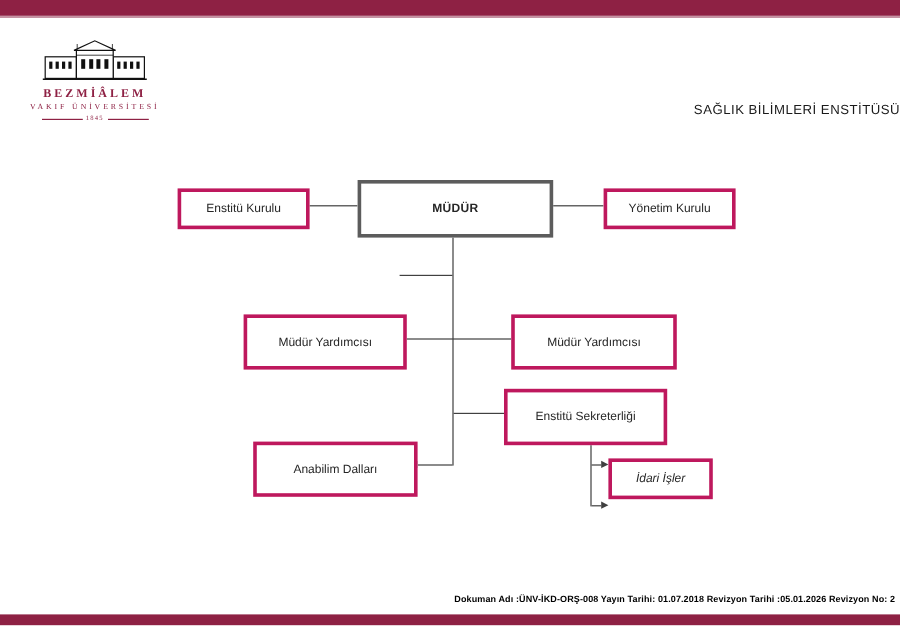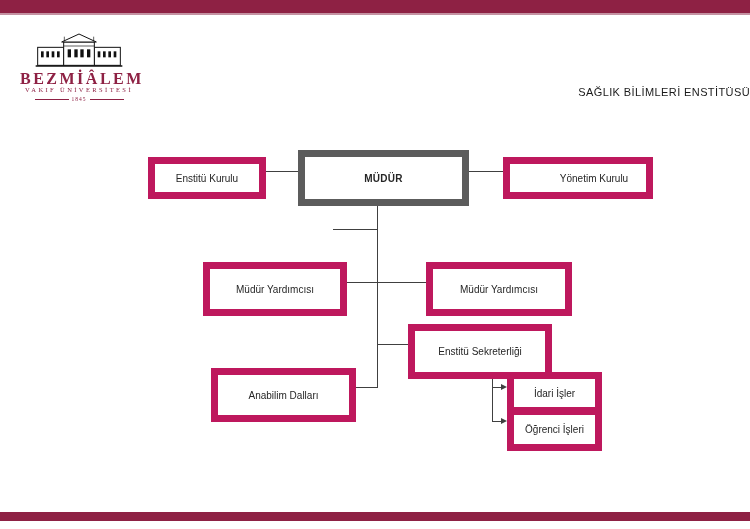--- a/index.html
+++ b/index.html
@@ -7,44 +7,44 @@
     position:relative;width:750px;height:529px;background:#ffffff;overflow:hidden;
     font-family:"Liberation Sans",sans-serif;
   }
   
   .topbar{position:absolute;left:0;top:0;width:750px;height:13px;background:#8E2144;
     border-bottom:2px solid #C492A2;}
   .bottombar{position:absolute;left:0;top:512px;width:750px;height:9px;background:#8E2144;}
   
   .logo{position:absolute;left:20px;top:30px;width:118px;text-align:center;color:#8E2144;}
   .logo svg{display:block;margin:0 auto;}
-  .logo-name{font-family:"Liberation Serif",serif;font-weight:bold;font-size:16px;
+  .logo-name{font-family:"Liberation Serif",serif;font-weight:bold;font-size:10px;
     letter-spacing:2.5px;line-height:13px;margin-top:2px;white-space:nowrap;}
   .logo-sub{font-family:"Liberation Serif",serif;font-size:6.5px;letter-spacing:2.4px;
     line-height:8px;margin-top:1px;white-space:nowrap;}
   .logo-year{display:flex;align-items:center;justify-content:center;gap:3px;margin-top:2px;}
   .logo-year .rule{height:1px;background:#8E2144;width:34px;}
   .logo-year .yr{font-family:"Liberation Serif",serif;font-size:5.5px;letter-spacing:1px;}
   
   .title{position:absolute;left:0;right:0;top:86px;text-align:right;font-size:11px;
     color:#1a1a1a;letter-spacing:0.4px;}
   
-  .node{position:absolute;border:7px solid #be185d;background:#ffffff;display:flex;
+  .node{position:absolute;border:3px solid #be185d;background:#ffffff;display:flex;
     align-items:center;justify-content:center;font-size:10px;color:#262626;
     text-align:center;line-height:11px;}
   .node.root{border-color:#5c5c5c;font-weight:bold;letter-spacing:0.3px;align-items:center;}
   .p-enstitu-kurulu{left:148px;top:157px;width:104px;height:28px;}
   .p-mudur{left:298px;top:150px;width:157px;height:42px;}
-  .p-yonetim-kurulu{left:503px;top:157px;width:104px;height:28px;padding-left:32px;}
+  .p-yonetim-kurulu{left:503px;top:157px;width:104px;height:28px;}
   .p-kurul-komisyonlar{left:232px;top:215px;width:101px;height:28px;}
   .p-mudur-yard-sol{left:203px;top:262px;width:130px;height:40px;}
   .p-mudur-yard-sag{left:426px;top:262px;width:132px;height:40px;}
-  .p-enstitu-sekreterligi{left:408px;top:324px;width:130px;height:41px;}
+  .p-enstitu-sekreterligi{left:420px;top:324px;width:130px;height:41px;}
   .p-anabilim-dallari{left:211px;top:368px;width:131px;height:40px;justify-content:center;}
-  .p-idari-isler{left:507px;top:372px;width:81px;height:28px;}
+  .p-idari-isler{left:507px;top:382px;width:81px;height:28px;font-style:italic;}
   .p-ogrenci-isleri{left:507px;top:408px;width:81px;height:29px;}
   
   .line{position:absolute;background:#404040;}
   .l-h1{left:252px;top:171px;width:46px;height:1px;}
   .l-h2{left:455px;top:171px;width:48px;height:1px;}
   .l-trunk{left:377px;top:192px;width:1px;height:196px;}
   .l-h3{left:333px;top:229px;width:44px;height:1px;}
   .l-h4{left:333px;top:282px;width:93px;height:1px;}
   .l-h5{left:378px;top:344px;width:50px;height:1px;}
   .l-h6{left:348px;top:387px;width:29px;height:1px;}
@@ -137,20 +137,18 @@
   </div>
   <div class="node p-enstitu-sekreterligi">
     <span>Enstitü Sekreterliği</span>
   </div>
   <div class="node p-anabilim-dallari">
     <span>Anabilim Dalları</span>
   </div>
   <div class="node p-idari-isler">
     <span>İdari İşler</span>
   </div>
-  <div class="node p-ogrenci-isleri">
-    <span>Öğrenci İşleri</span>
-  </div>
 
+  <div class="footer">Dokuman Adı :ÜNV-İKD-ORŞ-008 Yayın Tarihi: 01.07.2018 Revizyon Tarihi :05.01.2026 Revizyon No: 2</div>
 
   <div class="bottombar"></div>
 
 </div>
 
 </body></html>

